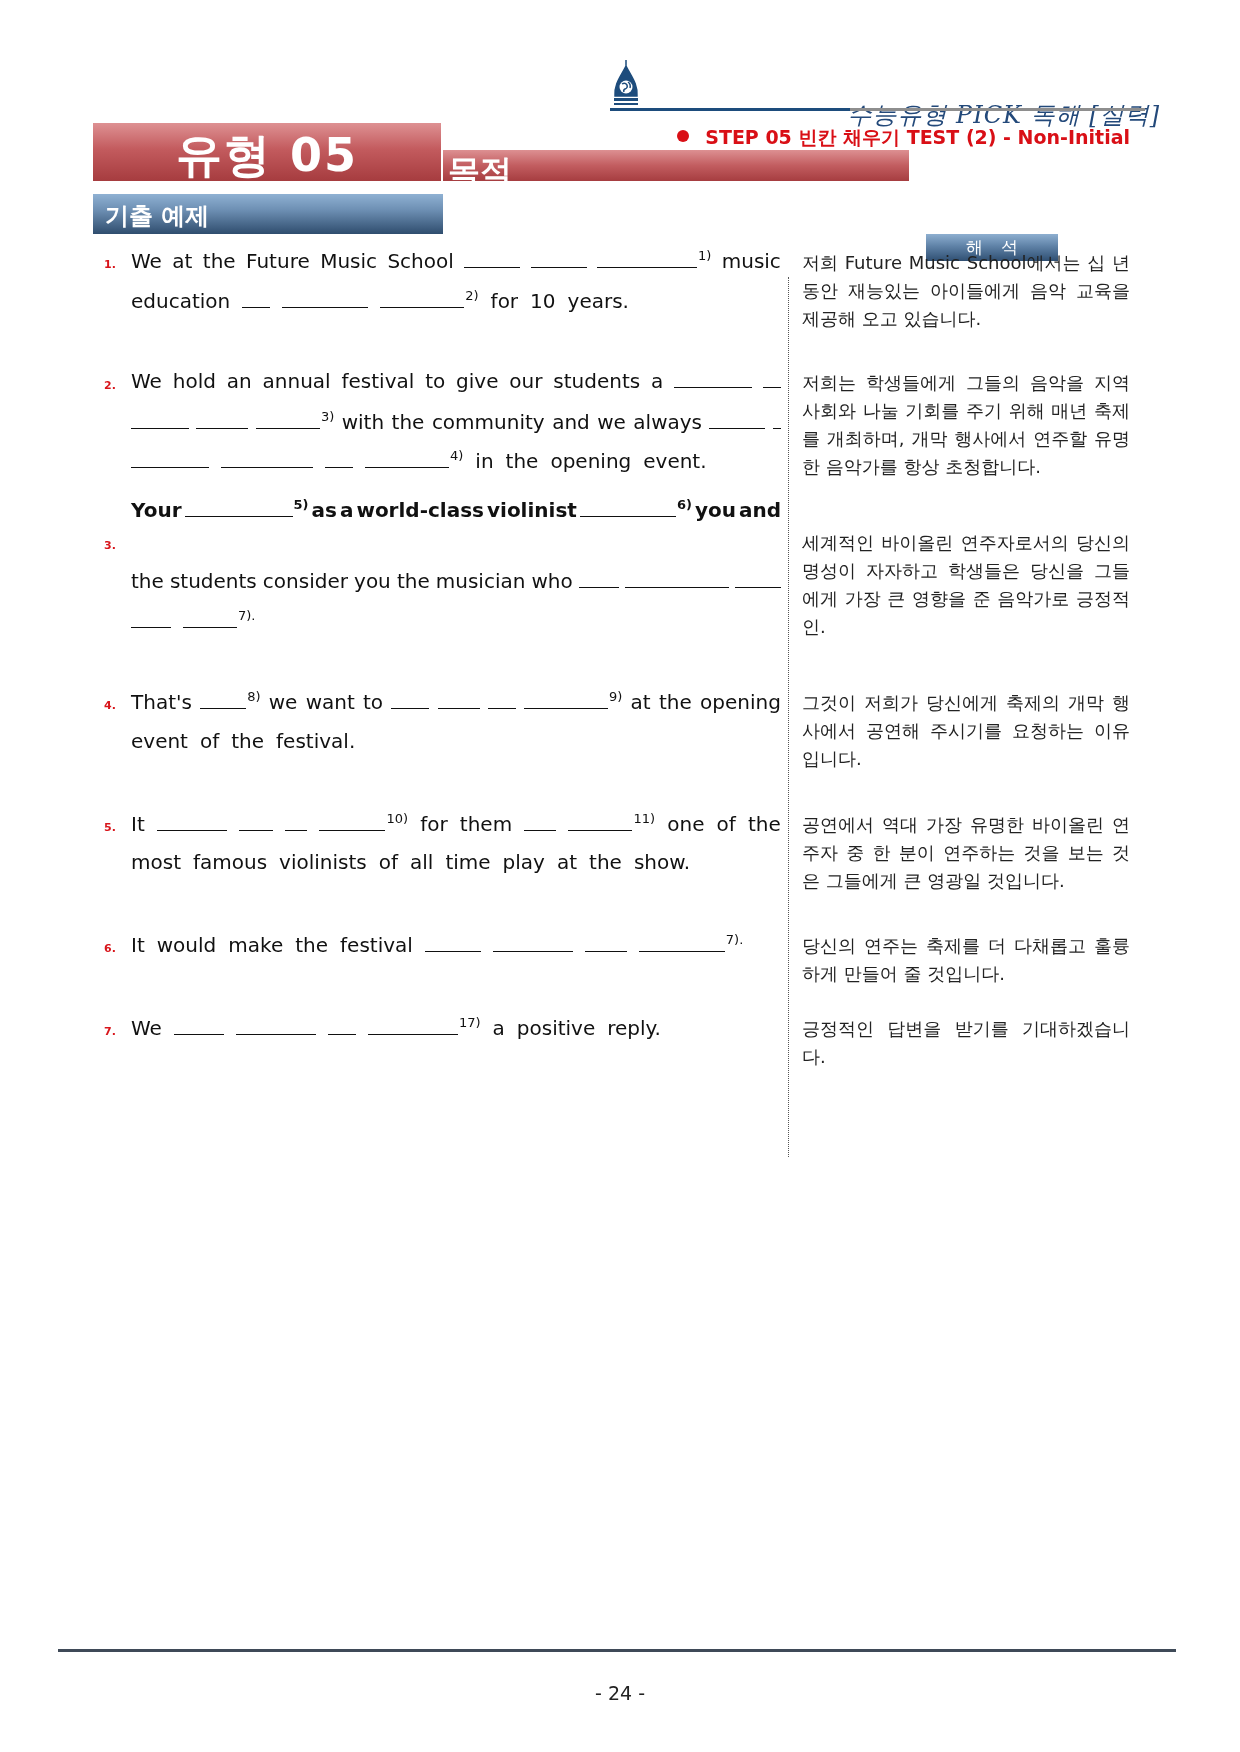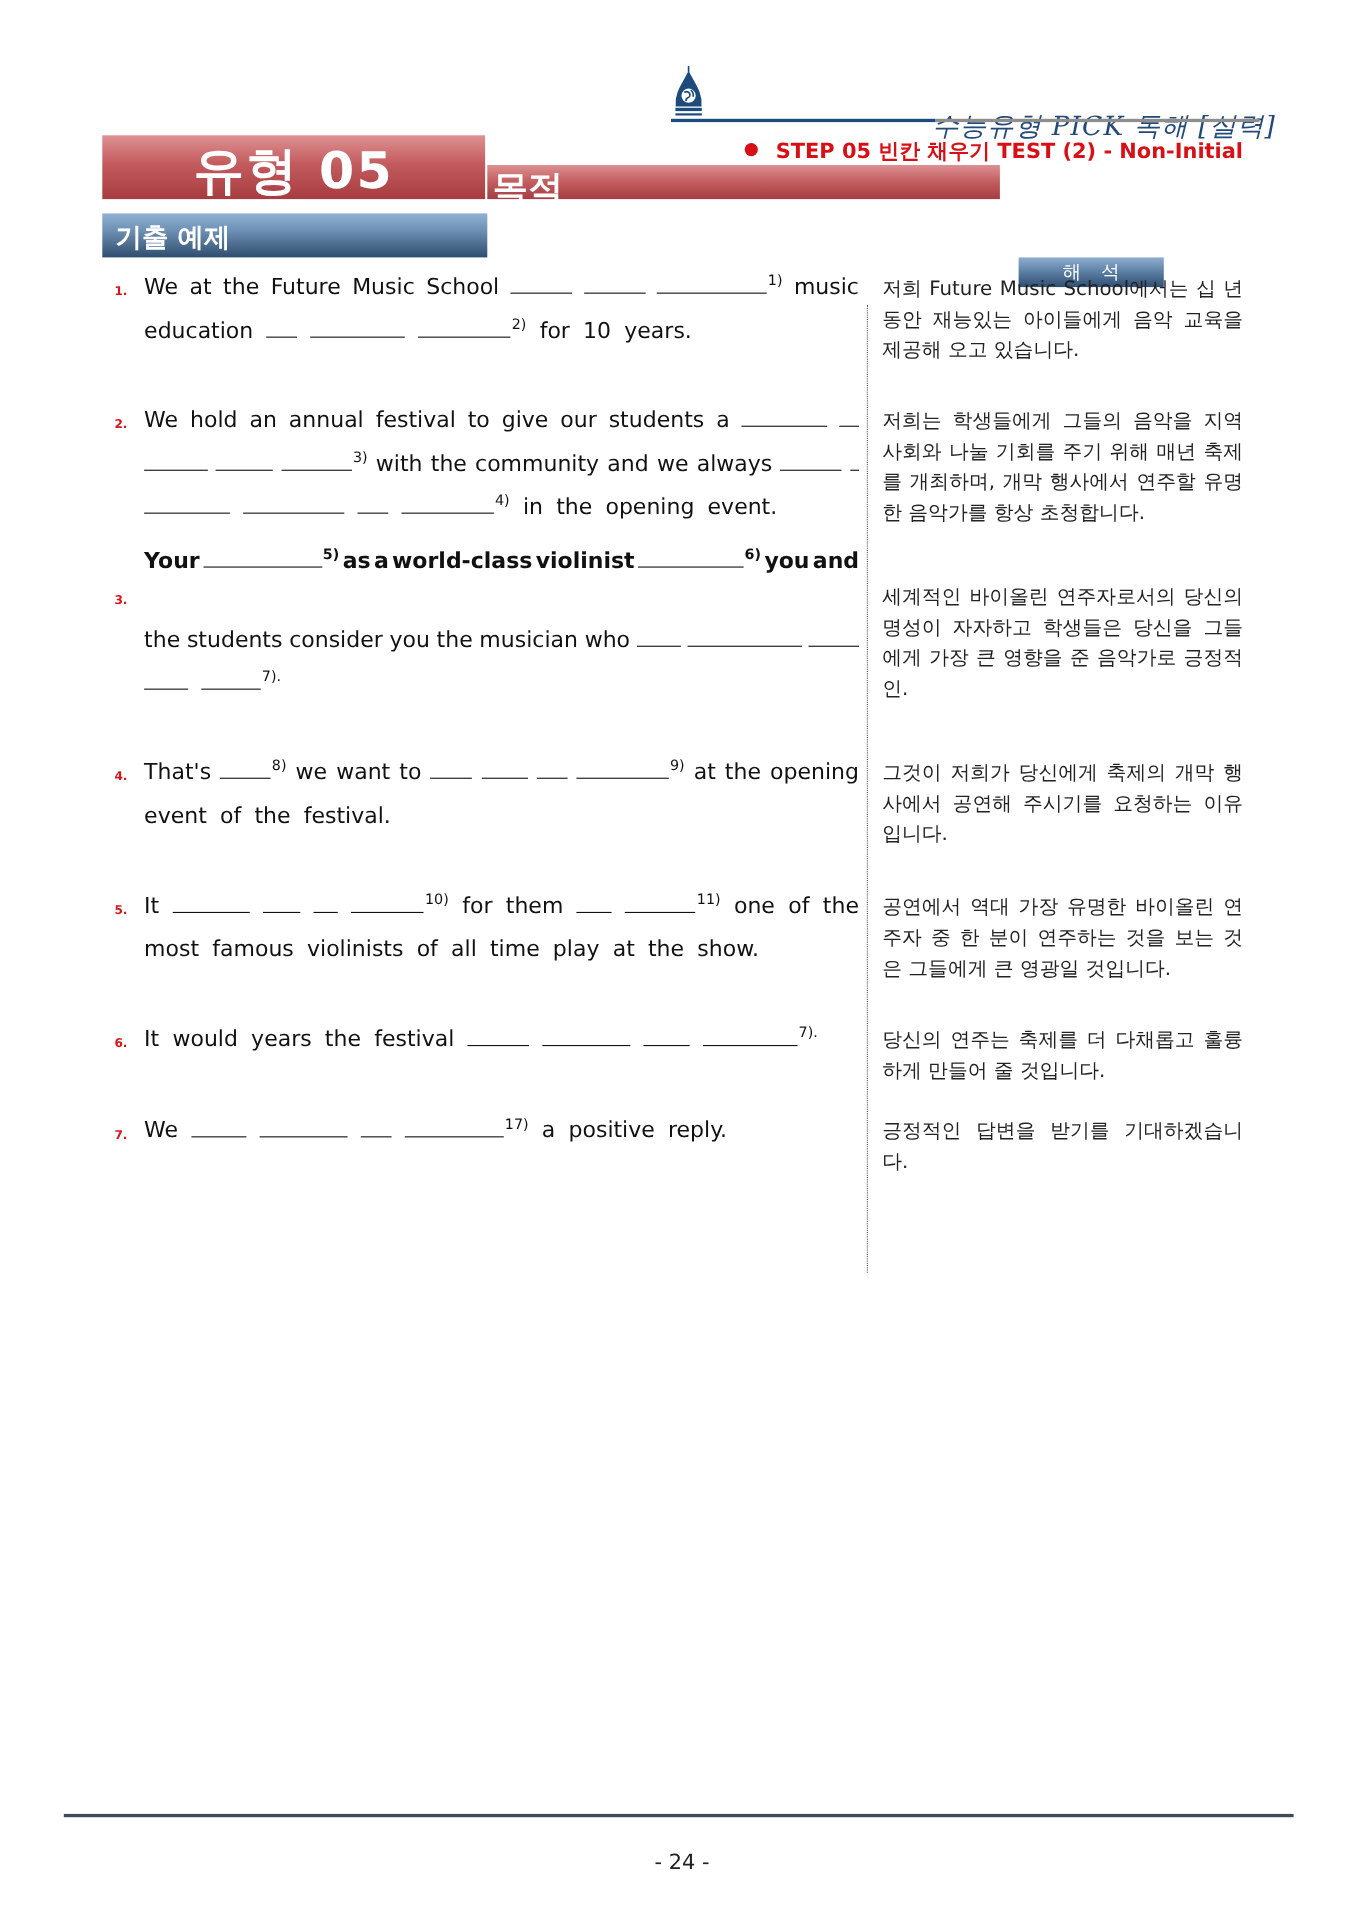--- a/index.html
+++ b/index.html
@@ -216,21 +216,21 @@
       <span>play</span>
       <span>at</span>
       <span>the</span>
       <span>show.</span>
     </div>
     <div class="ko" style="top: 811px;">공연에서 역대 가장 유명한 바이올린 연주자 중 한 분이 연주하는 것을 보는 것은 그들에게 큰 영광일 것입니다.</div>
     <div class="num-abs" style="top: 942px;">6.</div>
     <div class="line left" style="top: 932px;">
       <span>It</span>
       <span>would</span>
-      <span>years</span>
+      <span>make</span>
       <span>the</span>
       <span>festival</span>
       <span><span class="blank" style="width: 56px;"></span></span>
       <span><span class="blank" style="width: 80px;"></span></span>
       <span><span class="blank" style="width: 42px;"></span></span>
       <span><span class="blank" style="width: 86px;"></span><span class="sup">7).</span></span>
     </div>
     <div class="ko" style="top: 932px;">당신의 연주는 축제를 더 다채롭고 훌륭하게 만들어 줄 것입니다.</div>
     <div class="num-abs" style="top: 1025px;">7.</div>
     <div class="line left" style="top: 1015px;">

